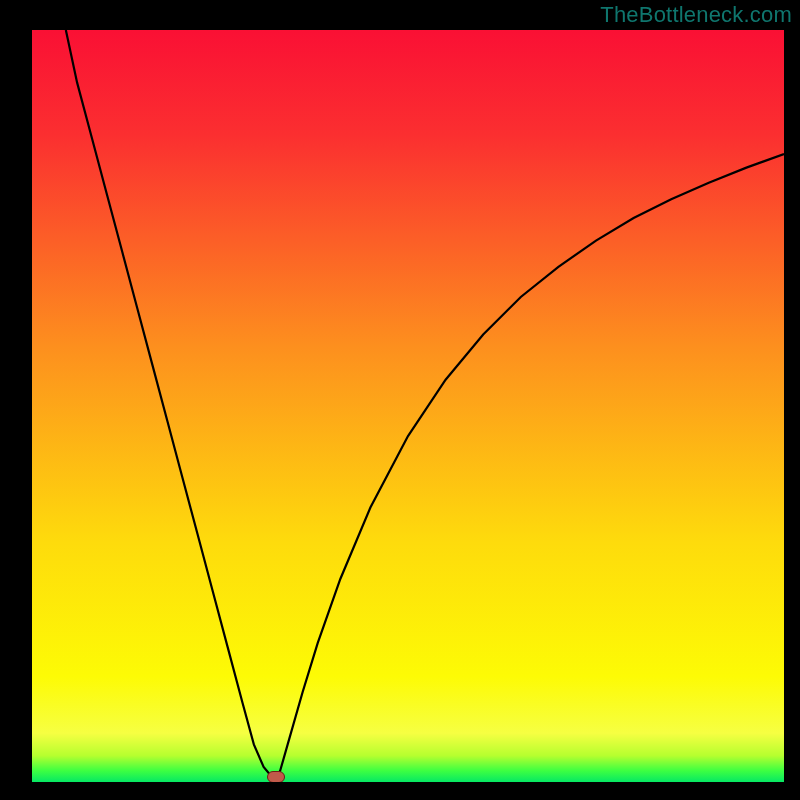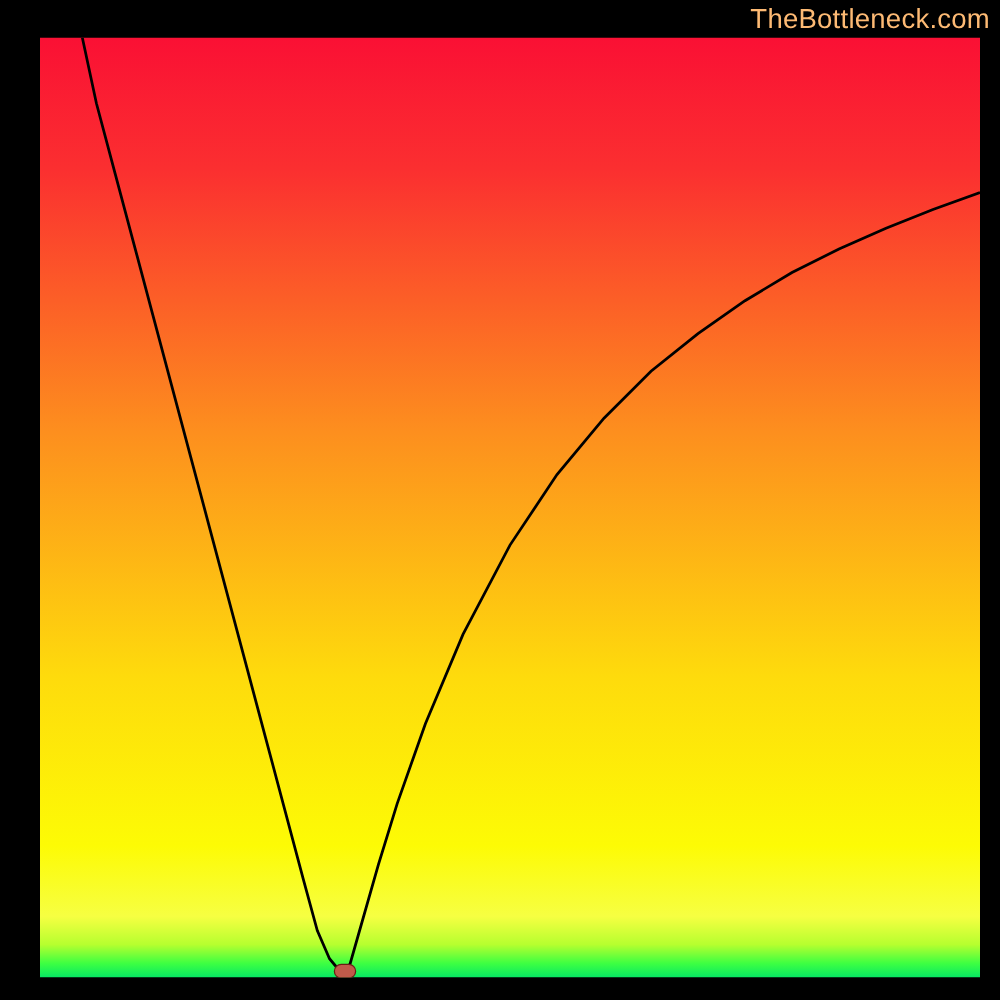--- a/index.html
+++ b/index.html
@@ -14,21 +14,21 @@
   .frame {
     position: relative;
     width: 800px;
     height: 800px;
     background: #000;
   }
   .watermark {
     position: absolute;
     top: 2px;
     right: 8px;
-    color: #fdba74;
+    color: #0f766e;
     font-size: 22px;
     font-weight: 500;
     letter-spacing: 0.2px;
     z-index: 5;
   }
   .plot {
     position: absolute;
     left: 32px;
     top: 30px;
     width: 752px;

